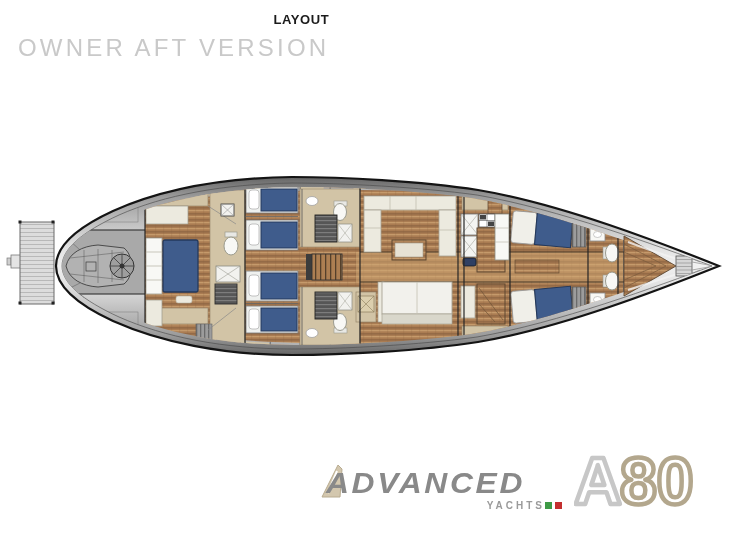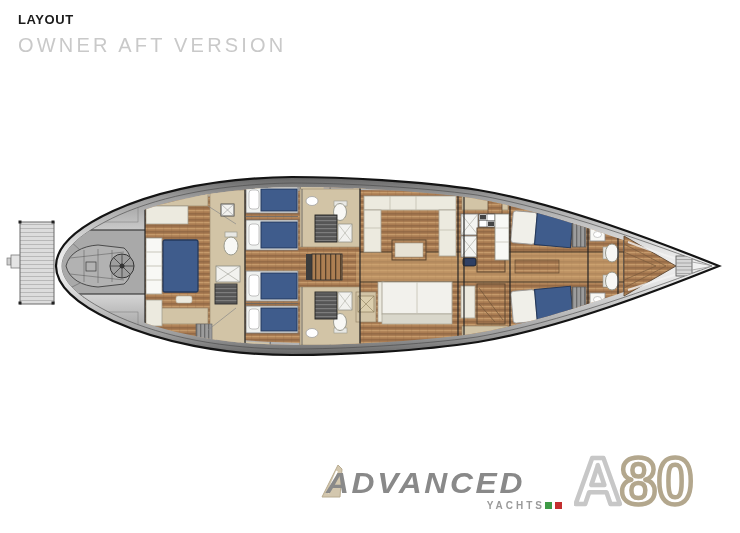--- a/index.html
+++ b/index.html
@@ -1,22 +1,22 @@
 <!DOCTYPE html>
 <html style="--title-gray: #c9c9c9; --brand-gray: #898989; --sail-beige: #d3c7ae; --model-letter-gray: #c7c7c7; --model-digits-beige: #b3a78d; --flag-green: #3e9a46; --flag-red: #c32f2f; --hull-outline: #141414; --deck-dark: #636363; --deck-light: #f0f0f0; --platform-gray: #dcdcdc; --garage-gray: #a9a9a9; --wood-base: #aa7c52; --wood-light: #c59a6b; --wood-dark: #87603f; --bed-blue: #3f5c8c; --bed-blue-dark: #24395c; --cabinet-beige: #d2c4a6; --sofa-cream: #eceadf; --fixture-white: #f8f8f5;"><head>
 <meta charset="utf-8">
 <title>Yacht Layout</title>
 <style>
   html,body{margin:0;padding:0;background:#fff;width:740px;height:533px;overflow:hidden;
     font-family:"Liberation Sans", sans-serif;}
-  .stage{position:relative;width:740px;height:533px;background:#fff;}
+  .stage{position:relative;width:740px;height:533px;background:#fff;text-align:right;}
   
   .hdr{position:absolute;left:18px;top:12px;}
   .hdr .title{font-size:13px;font-weight:700;letter-spacing:.6px;color:#1b1b1b;}
-  .hdr .subtitle{margin-top:7px;font-size:20px;font-weight:400;letter-spacing:3.2px;
+  .hdr .subtitle{margin-top:7px;font-size:24px;font-weight:400;letter-spacing:3.2px;
     color:var(--title-gray,#c9c9c9);}
   
   .plan{position:absolute;left:0;top:0;width:740px;height:533px;}
   
   .logo{position:absolute;left:320px;top:450px;width:392px;height:72px;}
   .sail{position:absolute;left:0;top:13px;width:26px;height:36px;}
   .brand{position:absolute;left:6px;top:16px;font-style:italic;font-weight:700;
     font-size:30px;letter-spacing:2.5px;color:var(--brand-gray,#898989);
     transform:scaleX(1.06);transform-origin:left;white-space:nowrap;}
   .yachtsRow{position:absolute;top:50px;left:112px;width:130px;display:flex;

